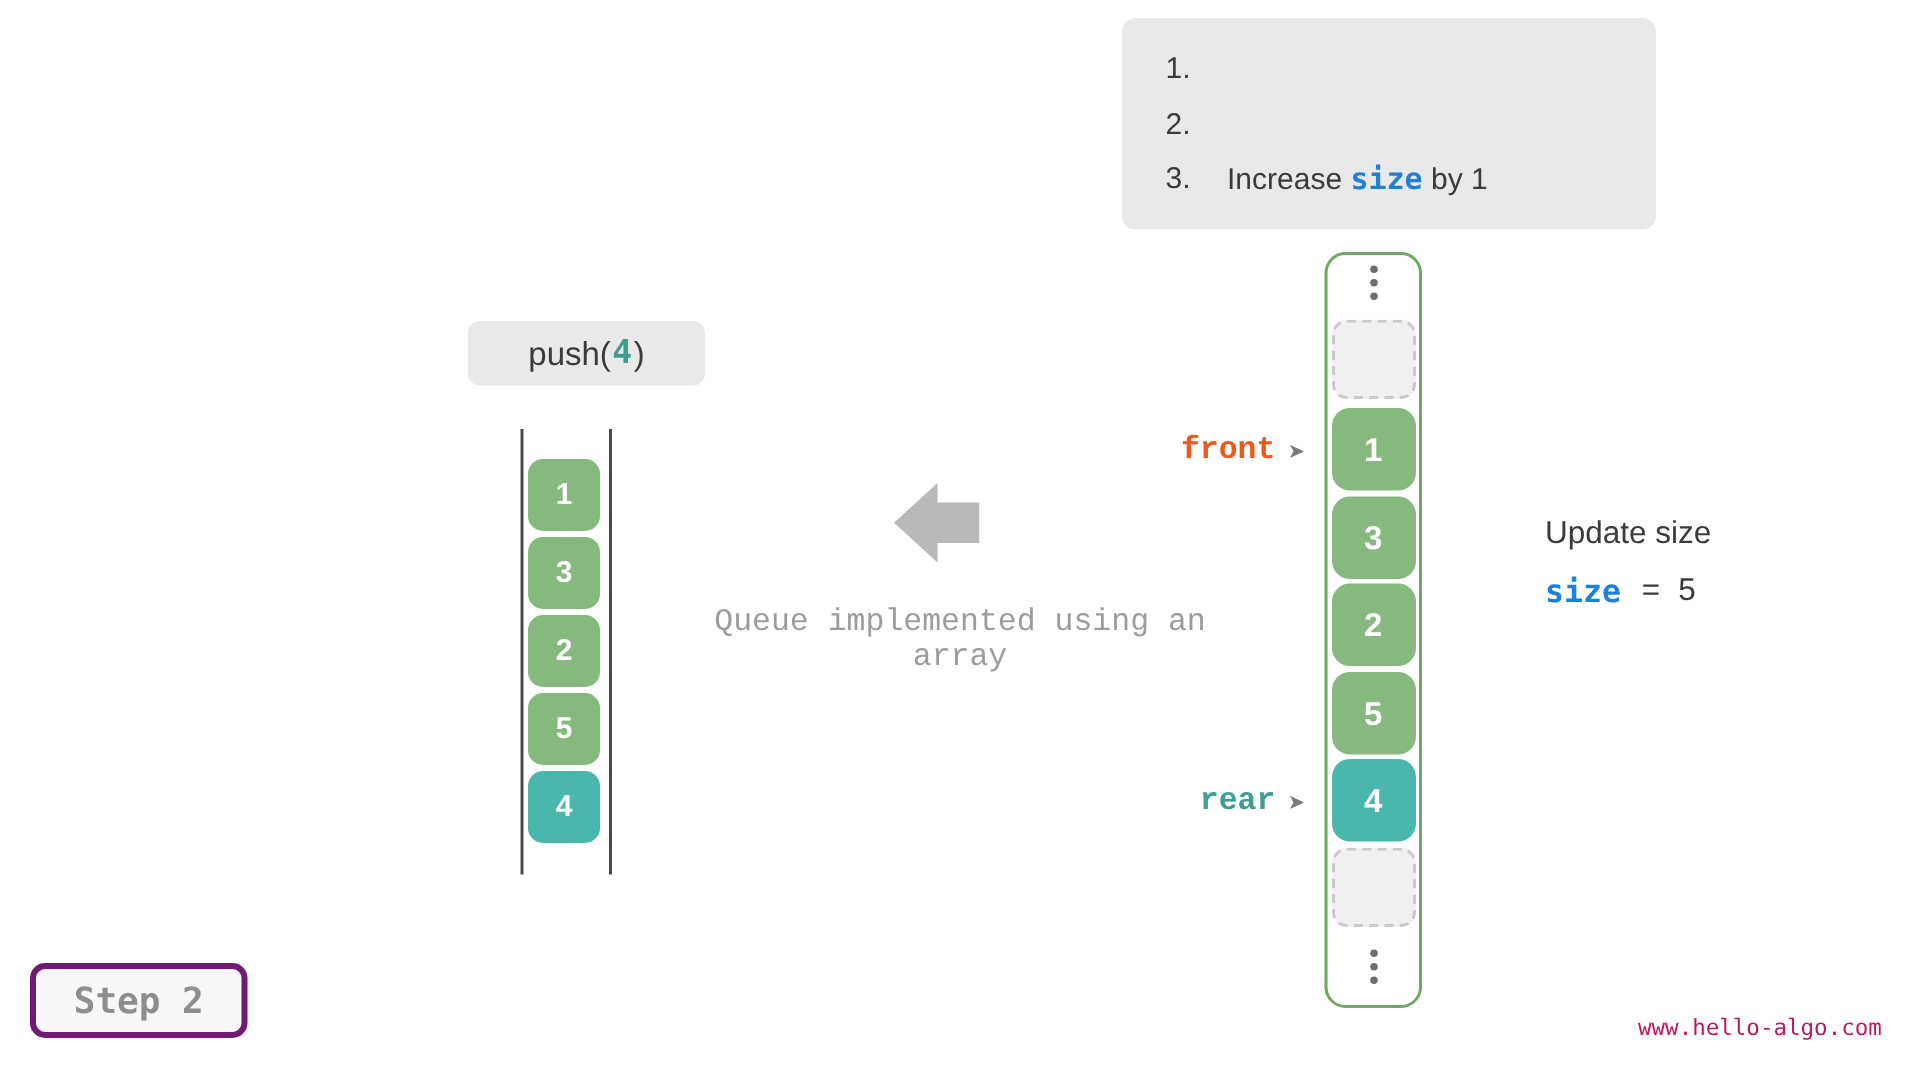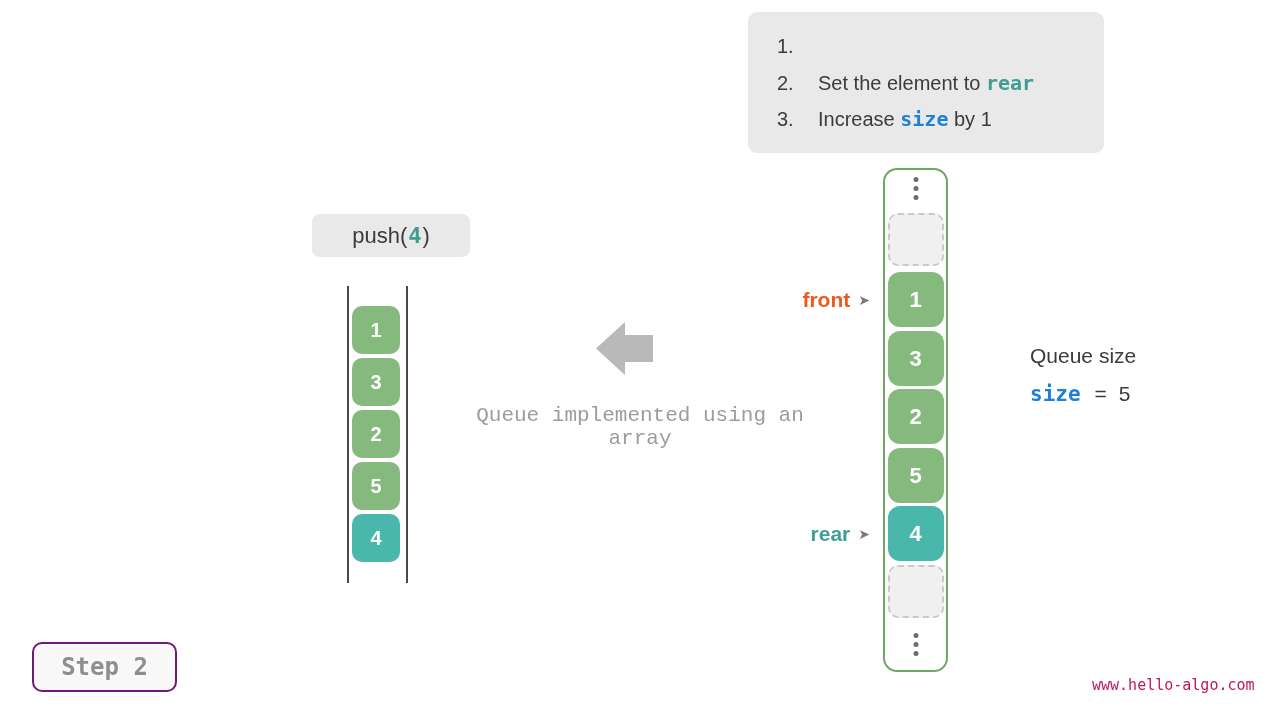--- a/index.html
+++ b/index.html
@@ -75,36 +75,36 @@
   .dots.d-bottom { top: 463px; }
   .dots span { width: 5px; height: 5px; border-radius: 50%; background: #6e6e6e; }
 
   
   .pointer-row {
     position: absolute; width: 106px; height: 26px;
     display: flex; align-items: center; justify-content: flex-end;
   }
   .pointer-row.front { left: 764px; top: 287px; }
   .pointer-row.rear  { left: 764px; top: 521px; }
-  .pointer-label { font-family: Liberation Sans, sans-serif; font-weight: bold; font-size: 21px; }
+  .pointer-label { font-family: Liberation Mono, monospace; font-weight: bold; font-size: 21px; }
   .pointer-row.front .pointer-label { color: #ed5a1f; }
   .pointer-row.rear  .pointer-label { color: #3f9e91; }
   .pointer-arrow { color: #7a7a7a; font-size: 14px; margin-left: 8px; line-height: 1; }
 
   
   .queue-size { position: absolute; left: 1030px; top: 344px; }
   .qs-title { font-size: 21px; color: #3b3b3b; }
   .qs-line { margin-top: 14px; display: flex; align-items: center; font-size: 21px; color: #3b3b3b; }
   .qs-var { font-family: "DejaVu Sans Mono", "Liberation Mono", monospace; font-weight: bold; color: #1f80d8; }
   .qs-eq { margin: 0 12px 0 14px; }
 
   
   .step-box {
-    position: absolute; left: 32px; top: 642px; width: 145px; height: 50px;
-    background: #f8f8f8; border: 2px solid #701a75; border-radius: 10px;
+    position: absolute; left: 20px; top: 642px; width: 145px; height: 50px;
+    background: #f8f8f8; border: 4px solid #701a75; border-radius: 10px;
     display: flex; align-items: center; justify-content: center;
     font-family: "DejaVu Sans Mono", "Liberation Mono", monospace;
     font-weight: bold; font-size: 24px; color: #8e8e8e;
   }
 
   
   .watermark {
     position: absolute; left: 1092px; top: 676px;
     font-family: "DejaVu Sans Mono", "Liberation Mono", monospace;
     font-size: 15px; color: #be185d;
@@ -112,21 +112,20 @@
 </style>
 </head>
 <body>
 
 <div class="instructions">
   <div class="instr-row">
     <span class="instr-num">1.</span>
   </div>
   <div class="instr-row">
     <span class="instr-num">2.</span>
-    <span class="instr-text"><span>Set the element to </span><span class="code" data-style="teal">rear</span><span></span></span>
   </div>
   <div class="instr-row">
     <span class="instr-num">3.</span>
     <span class="instr-text"><span>Increase </span><span class="code" data-style="blue">size</span><span> by 1</span></span>
   </div>
 </div>
 
 <div class="push-box">
   <span>push(</span>
     <span class="arg">4</span>
@@ -173,21 +172,21 @@
 <div class="pointer-row front">
   <span class="pointer-label">front</span>
   <span class="pointer-arrow">➤</span>
 </div>
 <div class="pointer-row rear">
   <span class="pointer-label">rear</span>
   <span class="pointer-arrow">➤</span>
 </div>
 
 <div class="queue-size">
-  <div class="qs-title">Queue size</div>
+  <div class="qs-title">Update size</div>
   <div class="qs-line">
     <span class="qs-var">size</span>
     <span class="qs-eq">=</span>
     <span class="qs-val">5</span>
   </div>
 </div>
 
 <div class="step-box">Step 2</div>
 
 <div class="watermark">www.hello-algo.com</div>

